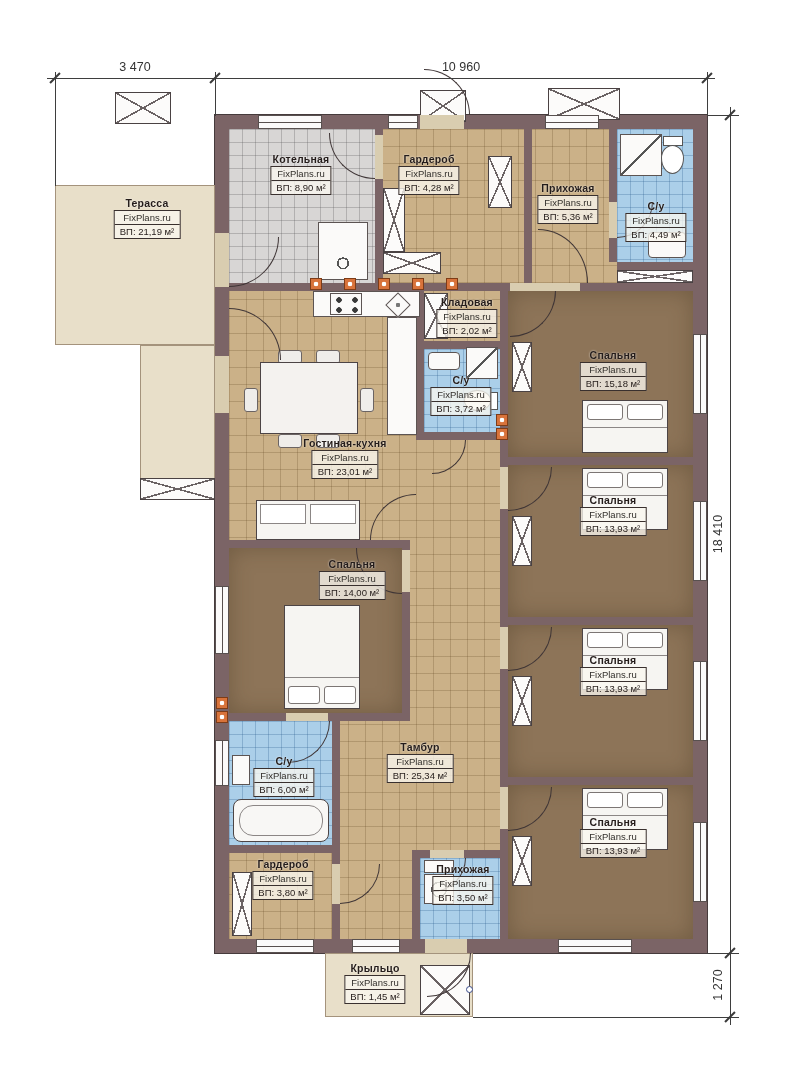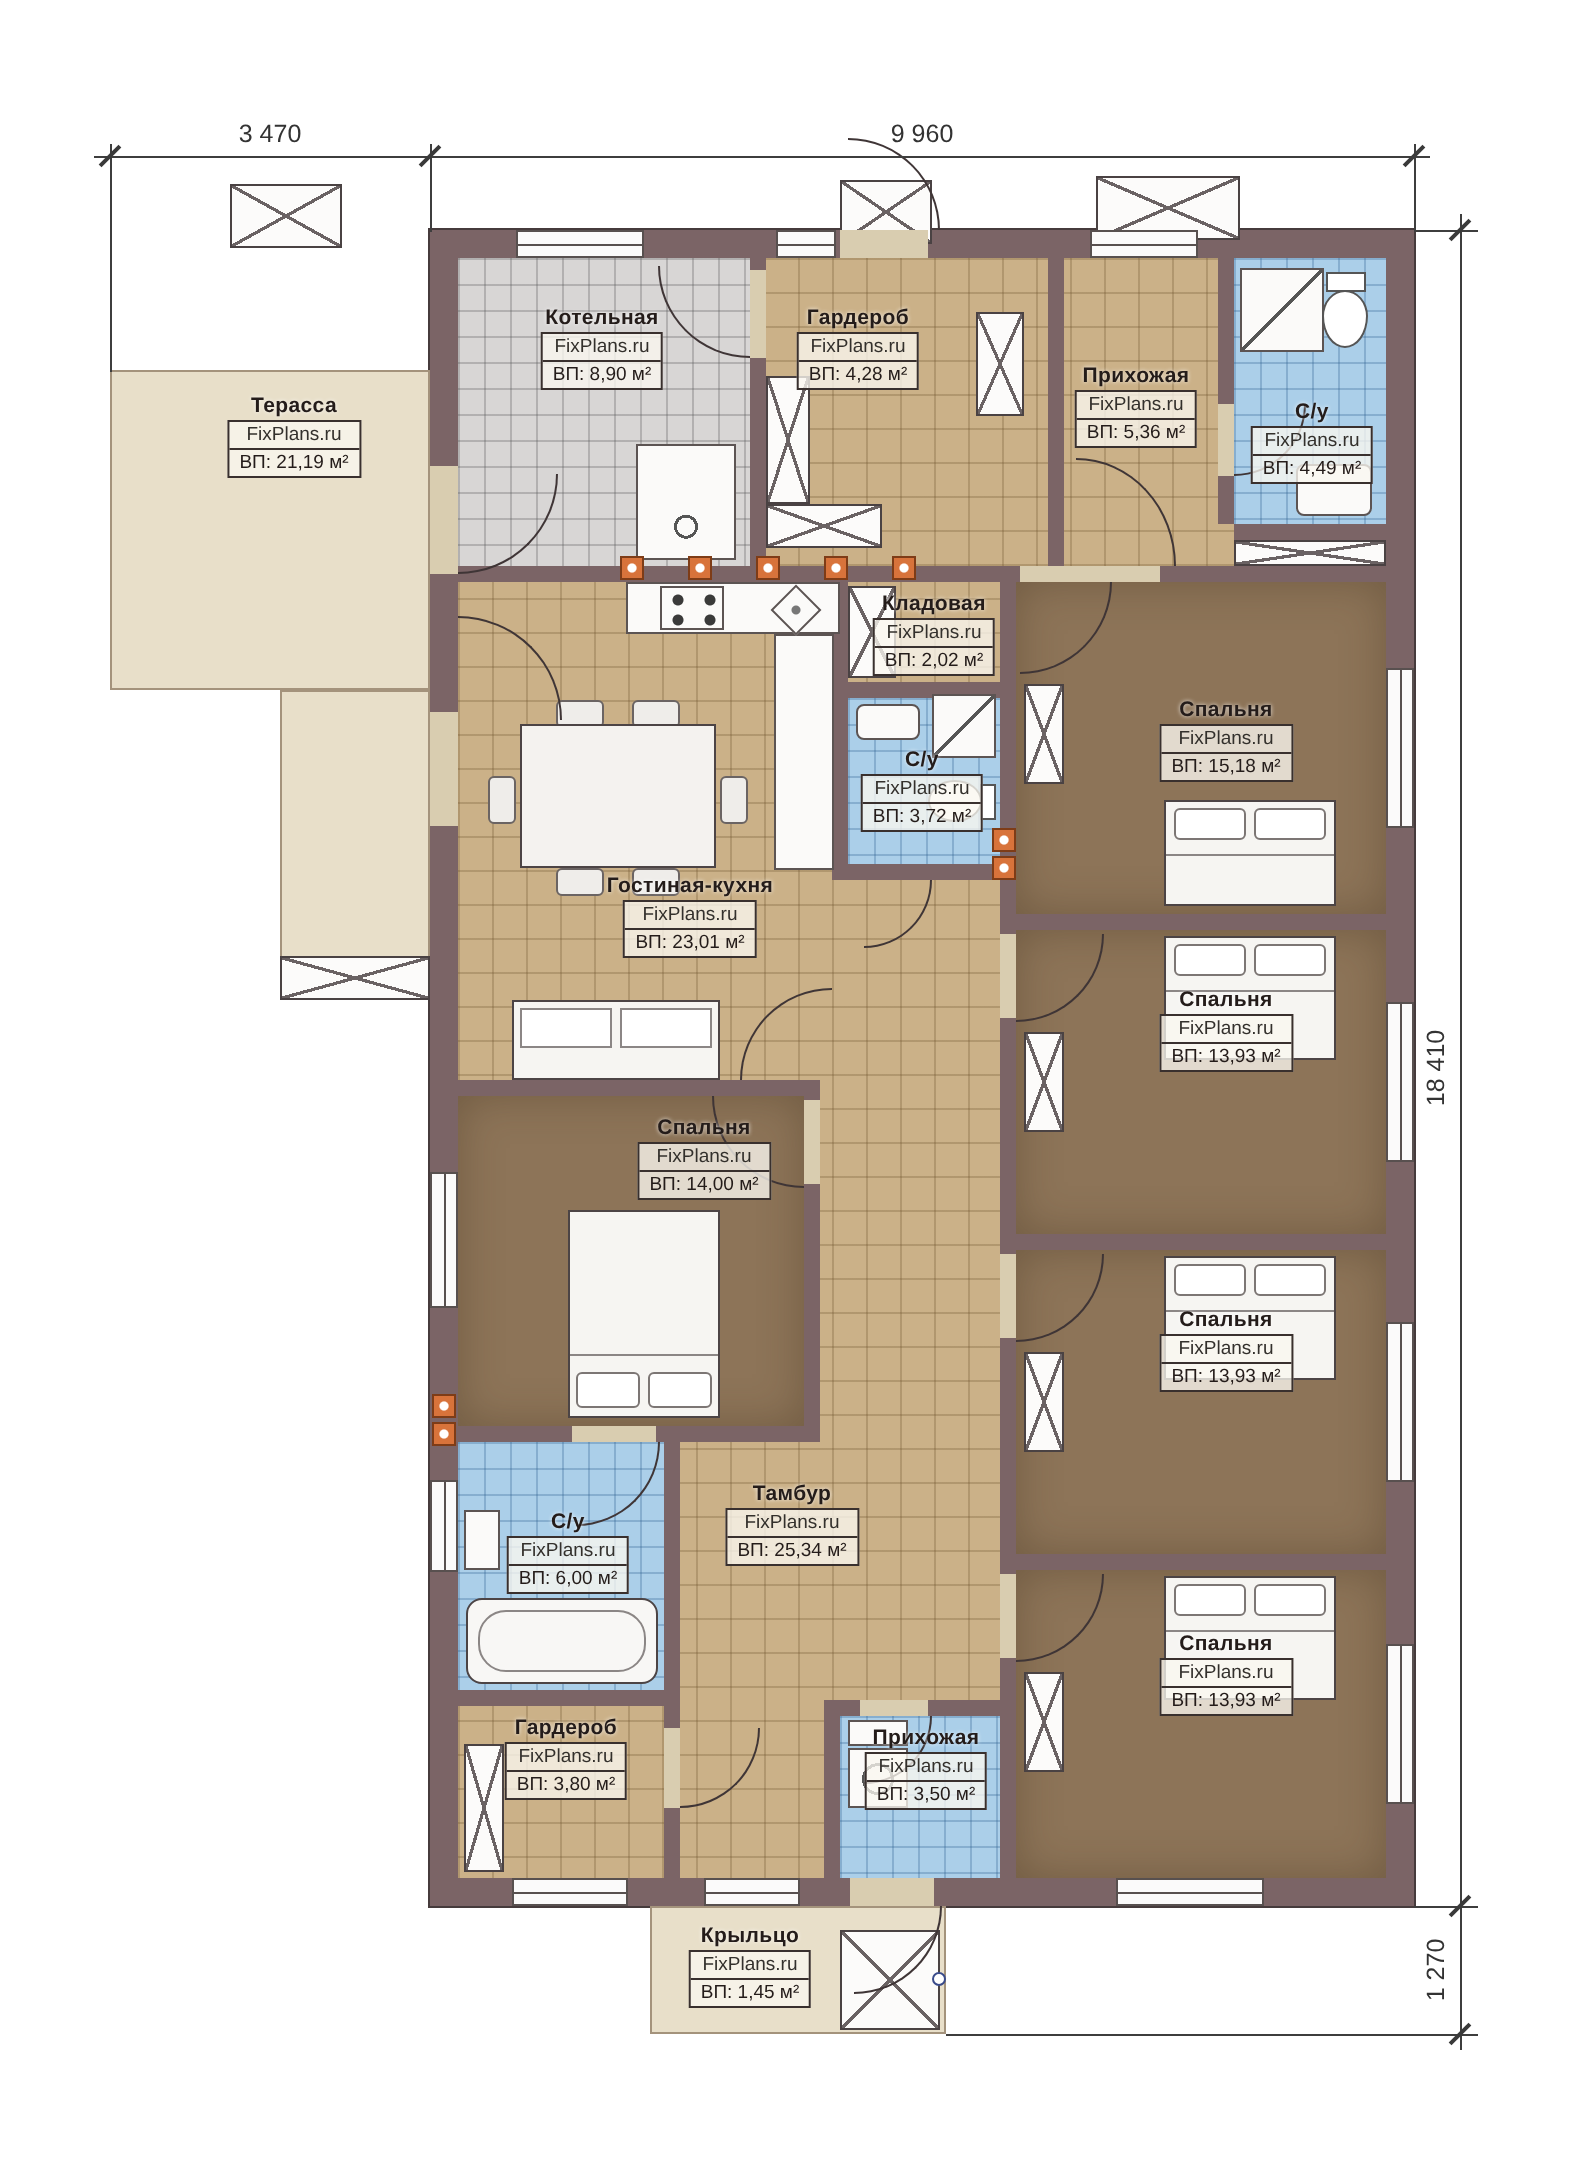--- a/index.html
+++ b/index.html
@@ -65,21 +65,21 @@
 <div class="canvas">
 
   <div class="abs dimline" style="left:47px;top:78px;width:668px;height:1px"></div>
   <div class="abs dimline" style="left:55px;top:72px;width:1px;height:114px"></div>
   <div class="abs dimline" style="left:215px;top:72px;width:1px;height:44px"></div>
   <div class="abs dimline" style="left:707px;top:72px;width:1px;height:44px"></div>
   <div class="tick" style="left:48px;top:77px"></div>
   <div class="tick" style="left:208px;top:77px"></div>
   <div class="tick" style="left:700px;top:77px"></div>
   <div class="dimtext" style="left:95px;top:60px;width:80px">3 470</div>
-  <div class="dimtext" style="left:421px;top:60px;width:80px">9 960</div>
+  <div class="dimtext" style="left:421px;top:60px;width:80px">10 960</div>
 
   <div class="abs dimline" style="left:730px;top:107px;width:1px;height:918px"></div>
   <div class="abs dimline" style="left:707px;top:115px;width:32px;height:1px"></div>
   <div class="abs dimline" style="left:707px;top:953px;width:32px;height:1px"></div>
   <div class="abs dimline" style="left:473px;top:1017px;width:266px;height:1px"></div>
   <div class="tick" style="left:723px;top:114px"></div>
   <div class="tick" style="left:723px;top:952px"></div>
   <div class="tick" style="left:723px;top:1016px"></div>
   <div class="dimtext" style="left:688px;top:527px;width:60px;transform:rotate(-90deg)">18 410</div>
   <div class="dimtext" style="left:688px;top:978px;width:60px;transform:rotate(-90deg)">1 270</div>
@@ -316,21 +316,21 @@
     <div class="rl-box"><div class="rl-wm">FixPlans.ru</div><div class="rl-area">ВП: 13,93 м²</div></div>
   </div>
   <div class="rlabel" style="left:352px;top:558px">
     <div class="rl-name">Спальня</div>
     <div class="rl-box"><div class="rl-wm">FixPlans.ru</div><div class="rl-area">ВП: 14,00 м²</div></div>
   </div>
   <div class="rlabel" style="left:284px;top:755px">
     <div class="rl-name">С/у</div>
     <div class="rl-box"><div class="rl-wm">FixPlans.ru</div><div class="rl-area">ВП: 6,00 м²</div></div>
   </div>
-  <div class="rlabel" style="left:396px;top:741px">
+  <div class="rlabel" style="left:420px;top:741px">
     <div class="rl-name">Тамбур</div>
     <div class="rl-box"><div class="rl-wm">FixPlans.ru</div><div class="rl-area">ВП: 25,34 м²</div></div>
   </div>
   <div class="rlabel" style="left:283px;top:858px">
     <div class="rl-name">Гардероб</div>
     <div class="rl-box"><div class="rl-wm">FixPlans.ru</div><div class="rl-area">ВП: 3,80 м²</div></div>
   </div>
   <div class="rlabel" style="left:463px;top:863px">
     <div class="rl-name">Прихожая</div>
     <div class="rl-box"><div class="rl-wm">FixPlans.ru</div><div class="rl-area">ВП: 3,50 м²</div></div>

